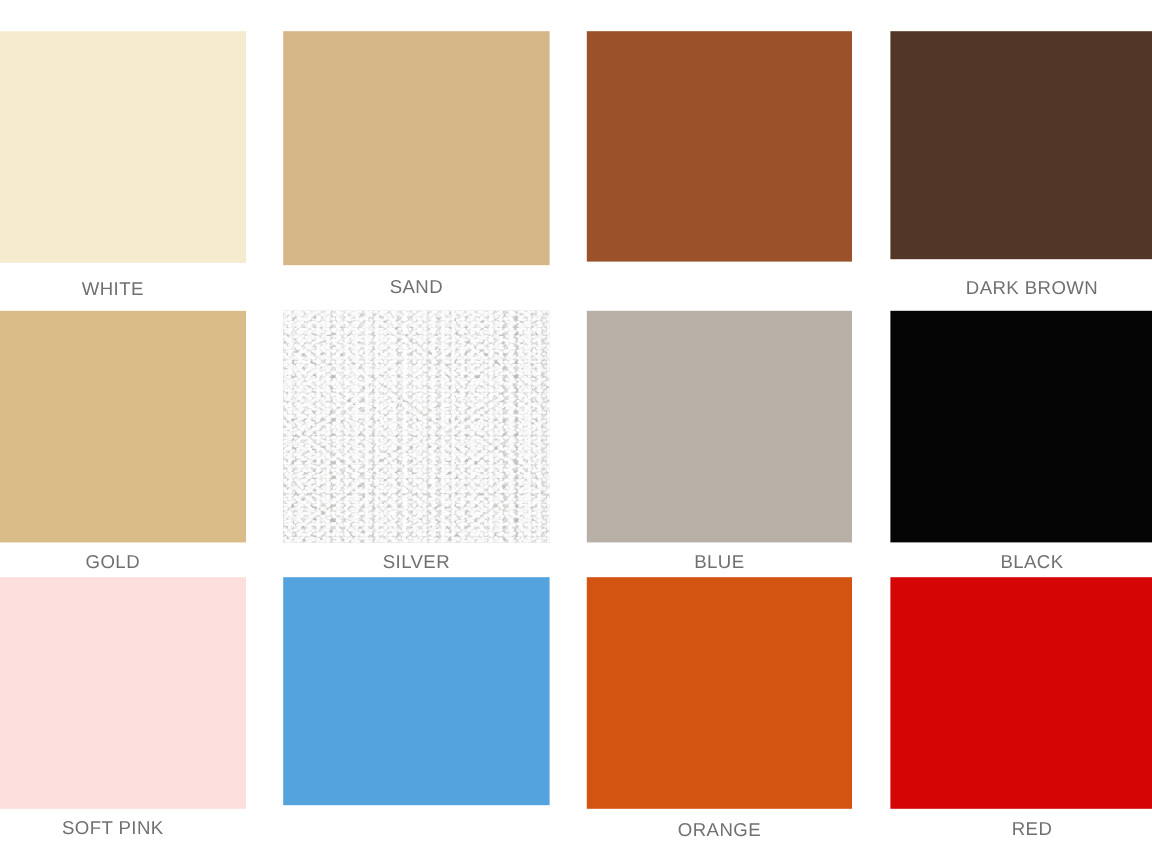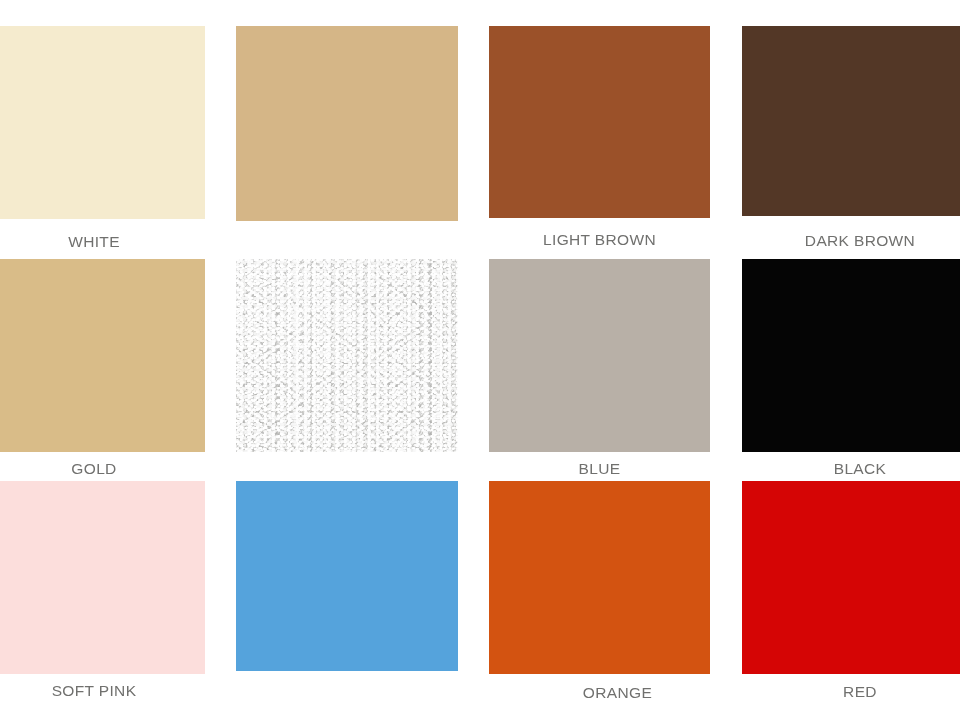--- a/index.html
+++ b/index.html
@@ -149,51 +149,52 @@
 <body>
 
 <div id="palette-grid" style="background: rgb(255, 255, 255);">
     <div class="swatch-cell" style="left: -17px; top: 26px; width: 222px; height: 193px;">
       <div class="swatch-chip" style="background-color: rgb(245, 235, 206);"></div>
     </div>
     <div class="swatch-label" style="left: -17px; width: 222px; top: 233px; color: rgb(112, 112, 110);">WHITE</div>
     <div class="swatch-cell" style="left: 236px; top: 26px; width: 222px; height: 195px;">
       <div class="swatch-chip" style="background-color: rgb(213, 182, 135);"></div>
     </div>
+    <div class="swatch-label" style="left: 236px; width: 222px; top: 231px; color: rgb(112, 112, 110);">SAND</div>
     <div class="swatch-cell" style="left: 489px; top: 26px; width: 221px; height: 192px;">
       <div class="swatch-chip" style="background-color: rgb(155, 81, 41);"></div>
     </div>
-    <div class="swatch-label" style="left: 489px; width: 221px; top: 231px; color: rgb(112, 112, 110);">LIGHT BROWN</div>
     <div class="swatch-cell" style="left: 742px; top: 26px; width: 236px; height: 190px;">
       <div class="swatch-chip" style="background-color: rgb(83, 55, 38);"></div>
     </div>
     <div class="swatch-label" style="left: 742px; width: 236px; top: 232px; color: rgb(112, 112, 110);">DARK BROWN</div>
     <div class="swatch-cell" style="left: -17px; top: 259px; width: 222px; height: 193px;">
       <div class="swatch-chip tex-gold"></div>
     </div>
     <div class="swatch-label" style="left: -17px; width: 222px; top: 460px; color: rgb(112, 112, 110);">GOLD</div>
     <div class="swatch-cell" style="left: 236px; top: 259px; width: 222px; height: 193px;">
       <div class="swatch-chip tex-silver"></div>
     </div>
+    <div class="swatch-label" style="left: 236px; width: 222px; top: 460px; color: rgb(112, 112, 110);">SILVER</div>
     <div class="swatch-cell" style="left: 489px; top: 259px; width: 221px; height: 193px;">
       <div class="swatch-chip" style="background-color: rgb(184, 176, 167);"></div>
     </div>
     <div class="swatch-label" style="left: 489px; width: 221px; top: 460px; color: rgb(112, 112, 110);">BLUE</div>
     <div class="swatch-cell" style="left: 742px; top: 259px; width: 236px; height: 193px;">
       <div class="swatch-chip" style="background-color: rgb(5, 5, 5);"></div>
     </div>
     <div class="swatch-label" style="left: 742px; width: 236px; top: 460px; color: rgb(112, 112, 110);">BLACK</div>
     <div class="swatch-cell" style="left: -17px; top: 481px; width: 222px; height: 193px;">
       <div class="swatch-chip" style="background-color: rgb(252, 222, 220);"></div>
     </div>
     <div class="swatch-label" style="left: -17px; width: 222px; top: 682px; color: rgb(112, 112, 110);">SOFT PINK</div>
     <div class="swatch-cell" style="left: 236px; top: 481px; width: 222px; height: 190px;">
       <div class="swatch-chip" style="background-color: rgb(85, 163, 220);"></div>
     </div>
     <div class="swatch-cell" style="left: 489px; top: 481px; width: 221px; height: 193px;">
       <div class="swatch-chip" style="background-color: rgb(211, 83, 17);"></div>
     </div>
-    <div class="swatch-label" style="left: 507px; width: 221px; top: 684px; color: rgb(112, 112, 110);">ORANGE</div>
+    <div class="swatch-label" style="left: 489px; width: 221px; top: 684px; color: rgb(112, 112, 110);">ORANGE</div>
     <div class="swatch-cell" style="left: 742px; top: 481px; width: 236px; height: 193px;">
       <div class="swatch-chip" style="background-color: rgb(213, 5, 5);"></div>
     </div>
     <div class="swatch-label" style="left: 742px; width: 236px; top: 683px; color: rgb(112, 112, 110);">RED</div>
   </div>
 
 </body></html>

